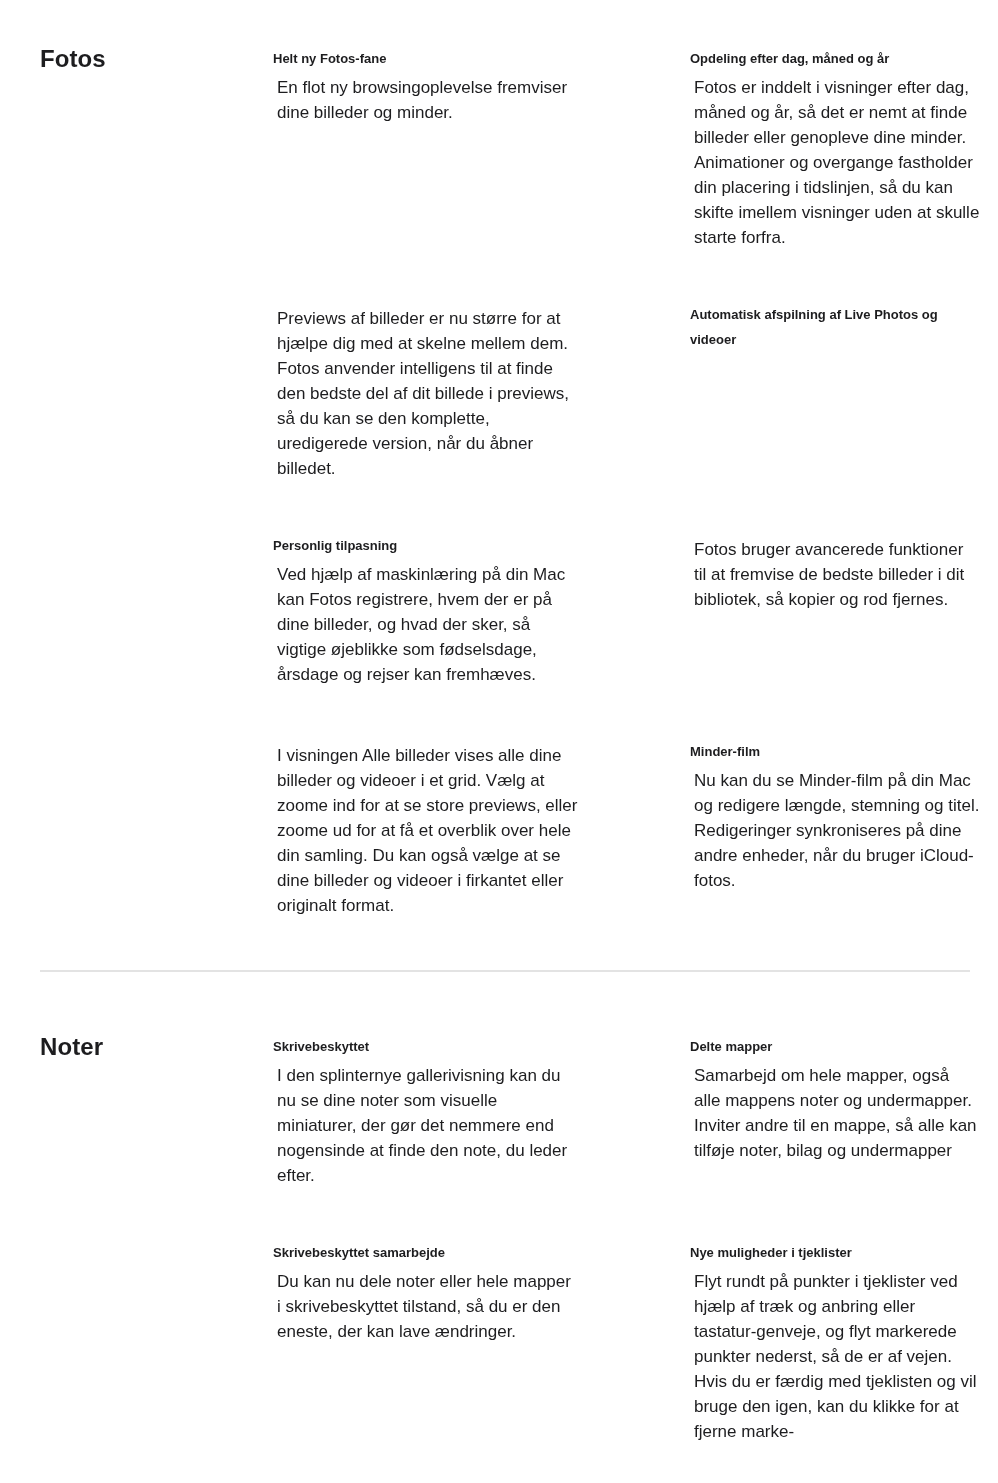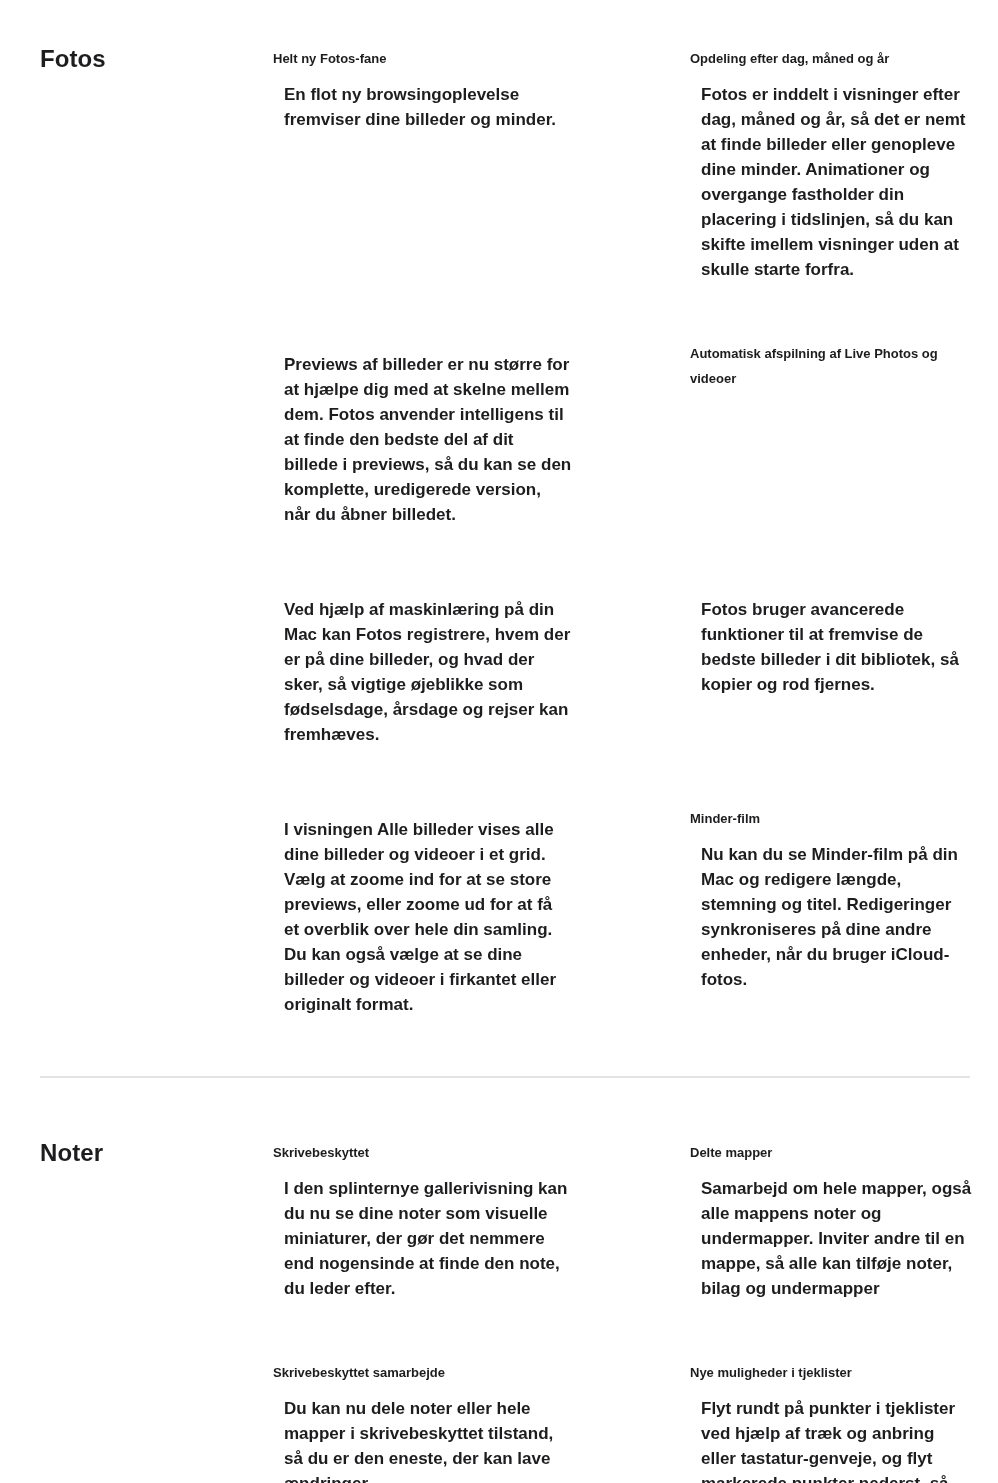--- a/index.html
+++ b/index.html
@@ -34,24 +34,24 @@
     font-weight: 700;
     letter-spacing: 0.1px;
   }
   .feature-heading {
     margin: 0;
     font-size: 13px;
     line-height: 25px;
     font-weight: 700;
   }
   .feature-body {
-    margin: 11px;
+    margin: 4px;
     font-size: 17px;
     line-height: 25px;
-    font-weight: 700;
+    font-weight: 400;
   }
   .divider {
     border: none;
     border-top: 2px solid #e3e3e3;
     margin: 19px 0 62px 0;
   }
 </style>
 </head>
 <body>
 
@@ -77,20 +77,21 @@
         <p class="feature-body">Previews af billeder er nu større for at hjælpe dig med at skelne mellem dem. Fotos anvender intelligens til at finde den bedste del af dit billede i previews, så du kan se den komplette, uredigerede version, når du åbner billedet.</p>
       </div>
       <div>
         <h3 class="feature-heading">Automatisk afspilning af Live Photos og videoer</h3>
       </div>
     </div>
 
     <div class="row">
       <div></div>
       <div class="cell-mid">
+        <h3 class="feature-heading">Personlig tilpasning</h3>
         <p class="feature-body">Ved hjælp af maskinlæring på din Mac kan Fotos registrere, hvem der er på dine billeder, og hvad der sker, så vigtige øjeblikke som fødselsdage, årsdage og rejser kan fremhæves.</p>
       </div>
       <div>
         <p class="feature-body">Fotos bruger avancerede funktioner til at fremvise de bedste billeder i dit bibliotek, så kopier og rod fjernes.</p>
       </div>
     </div>
 
     <div class="row">
       <div></div>
       <div class="cell-mid">

